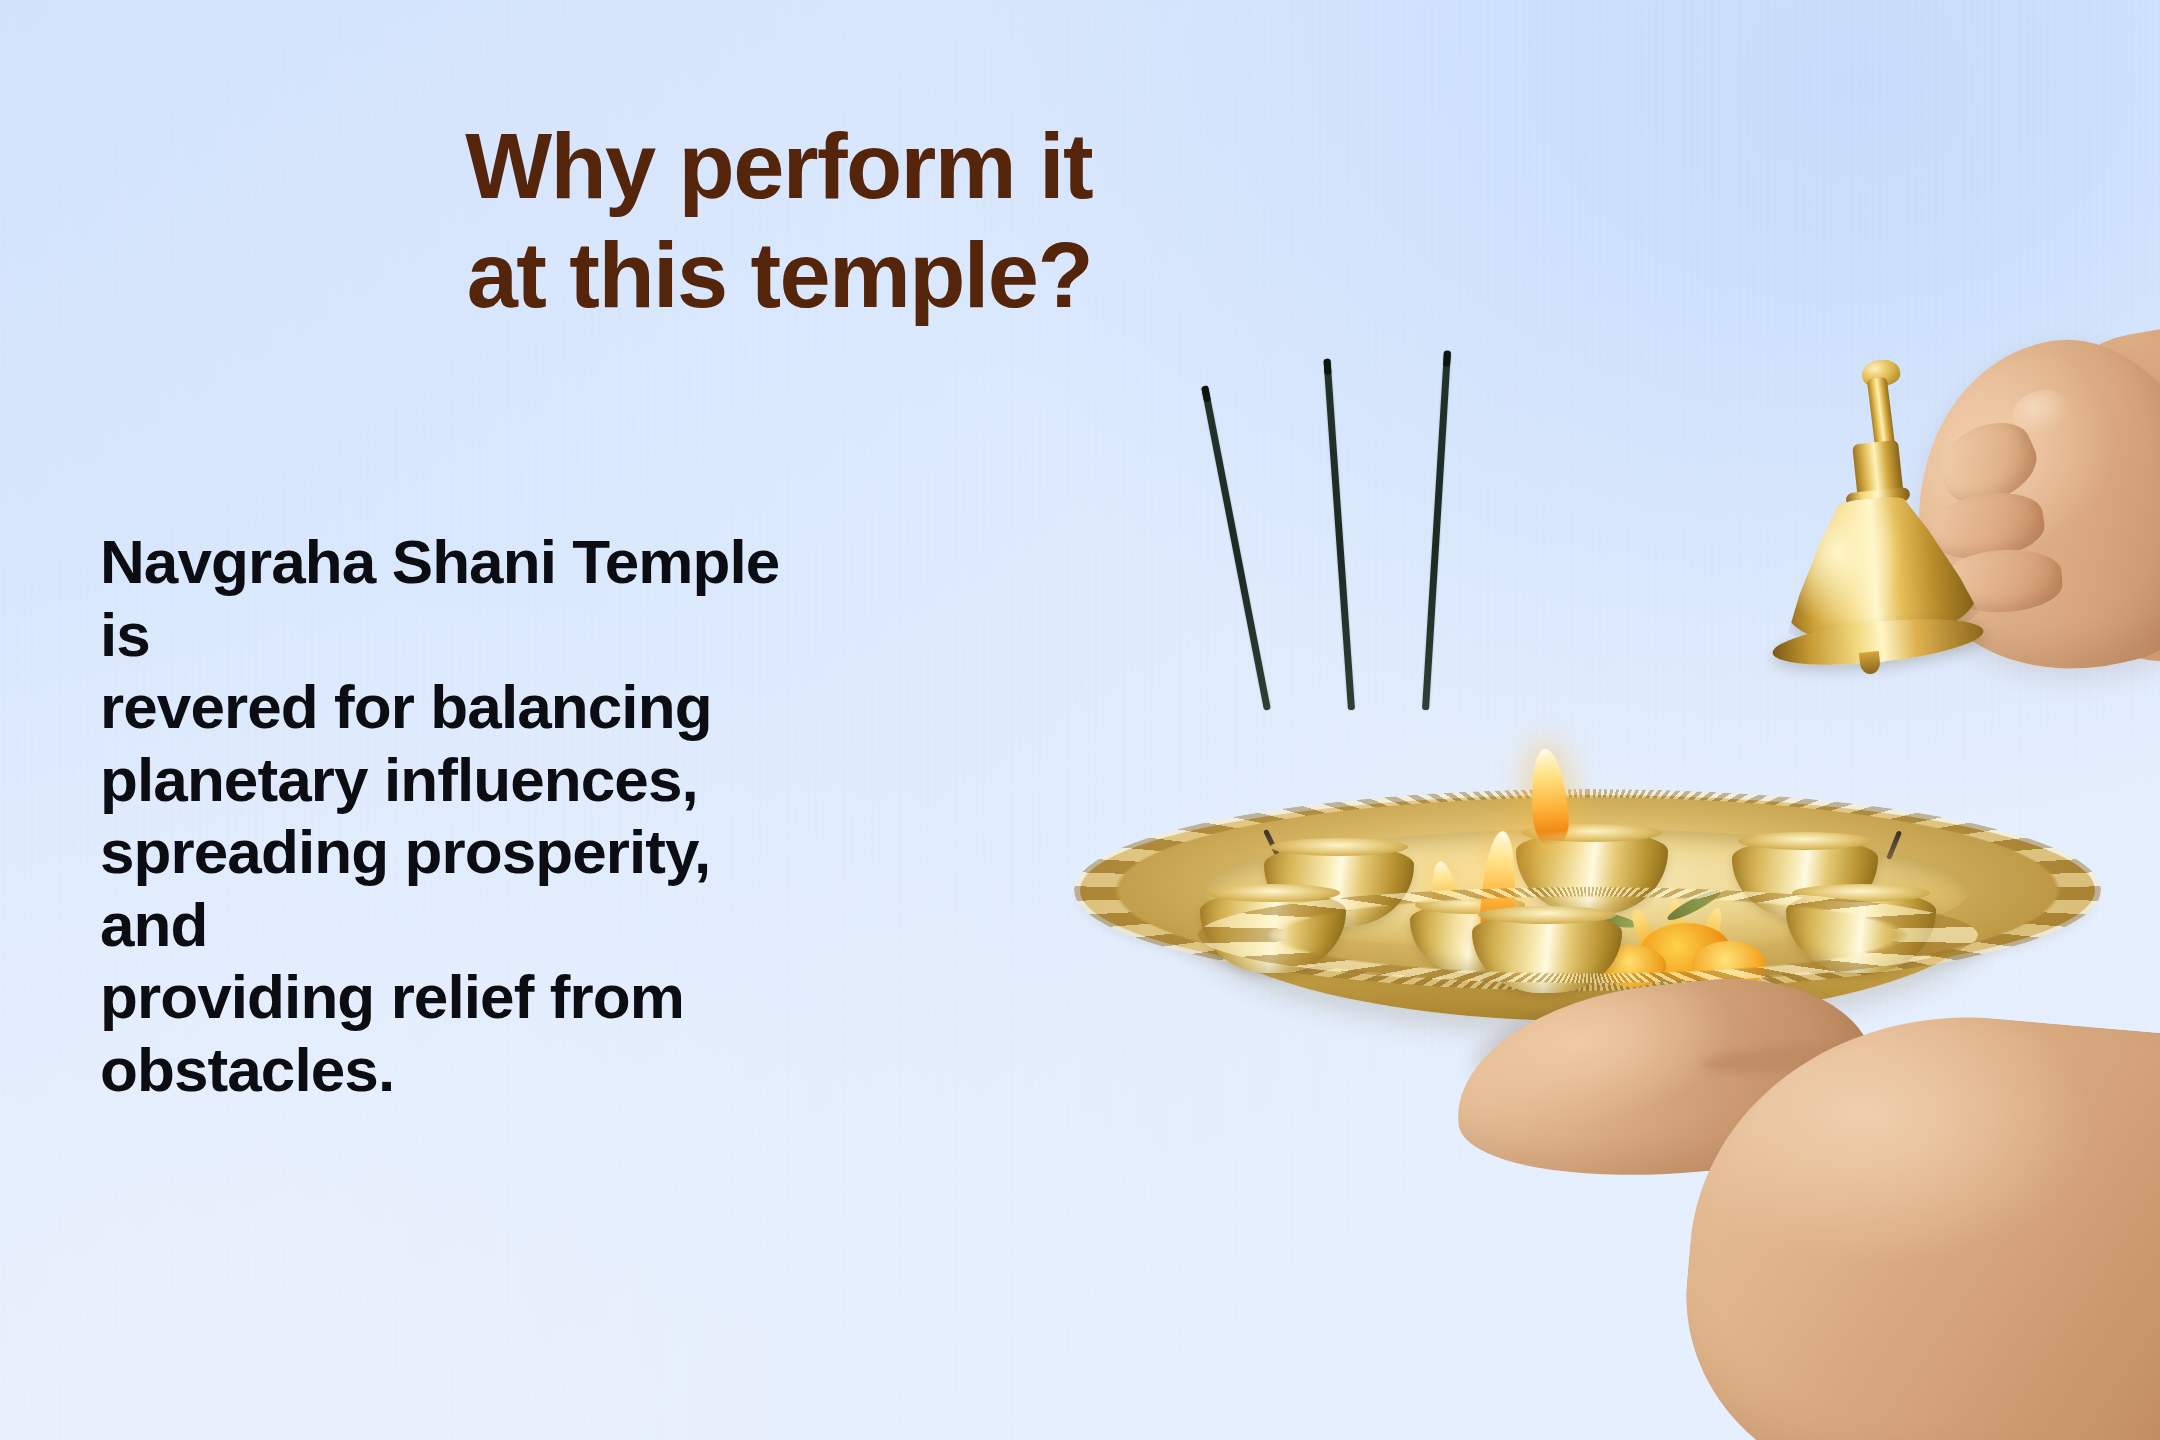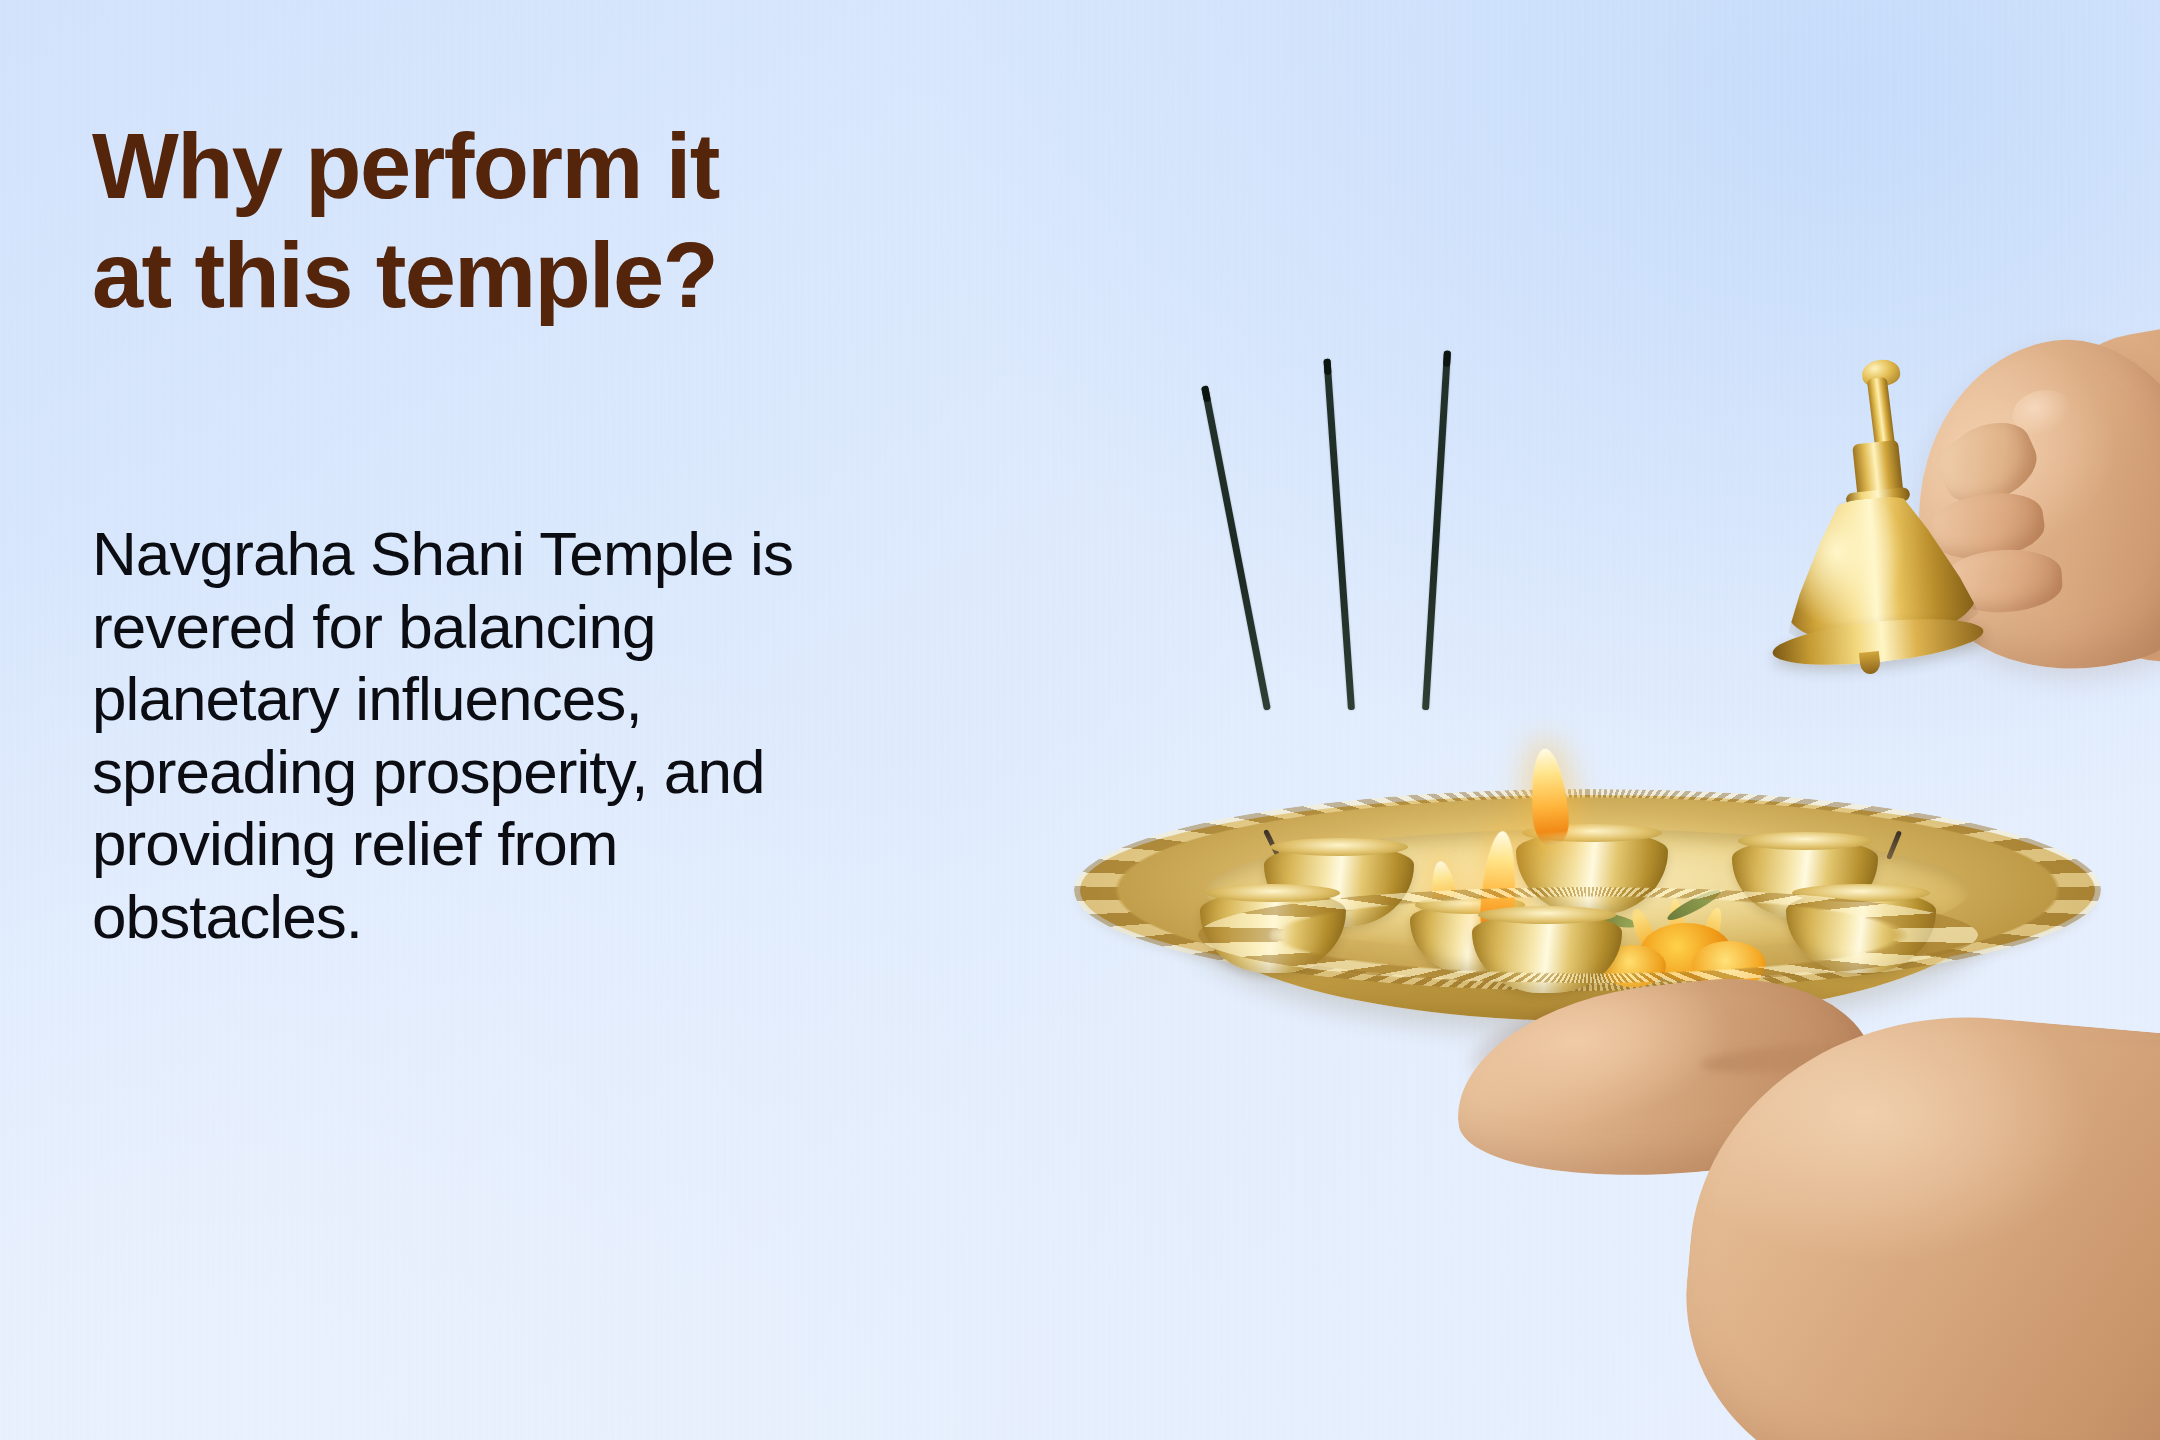--- a/index.html
+++ b/index.html
@@ -16,28 +16,28 @@
       linear-gradient(148deg,#d2e3fc 0%, #dbe9fd 34%, #e4eefd 62%, #e8f0fe 100%);
   }
   
   .stage::after{
     content:"";position:absolute;inset:0;pointer-events:none;
     background:repeating-linear-gradient(90deg, rgba(255,255,255,0.035) 0px, rgba(255,255,255,0.035) 2px, rgba(0,0,0,0.012) 3px, rgba(0,0,0,0.0) 7px);
     opacity:.5;
   }
 
   
-  .copy{position:absolute;left:92px;top:112px;width:1000px;z-index:6;}
+  .copy{position:absolute;left:92px;top:112px;width:1000px;z-index:6;text-align:right;}
   .headline{
     font-size:92px;line-height:1.19;font-weight:700;letter-spacing:-1.6px;
     color:#54250b;margin:0;white-space:pre-line;
   }
   .body-copy{
-    margin:0;position:absolute;left:92px;top:518px;width:720px;
-    font-size:62px;line-height:1.17;font-weight:400;letter-spacing:-0.9px;
+    margin:8px;position:absolute;left:92px;top:518px;width:720px;
+    font-size:62px;line-height:1.17;font-weight:700;letter-spacing:-0.9px;
     color:#0b0d12;white-space:pre-line;z-index:6;
   }
 
   
   .scene{position:absolute;left:0;top:0;width:2160px;height:1440px;z-index:3;}
 
   
   .incense{position:absolute;left:1240px;top:290px;width:420px;height:420px;}
   .stick{position:absolute;bottom:0;width:7px;background:linear-gradient(180deg,#23332b 0%,#1d2a24 55%,#2f3f34 100%);border-radius:3px;transform-origin:bottom center;box-shadow:0 0 2px rgba(0,0,0,.25);}
   .stick.s1{left:24px;height:330px;transform:rotate(-11deg);}

